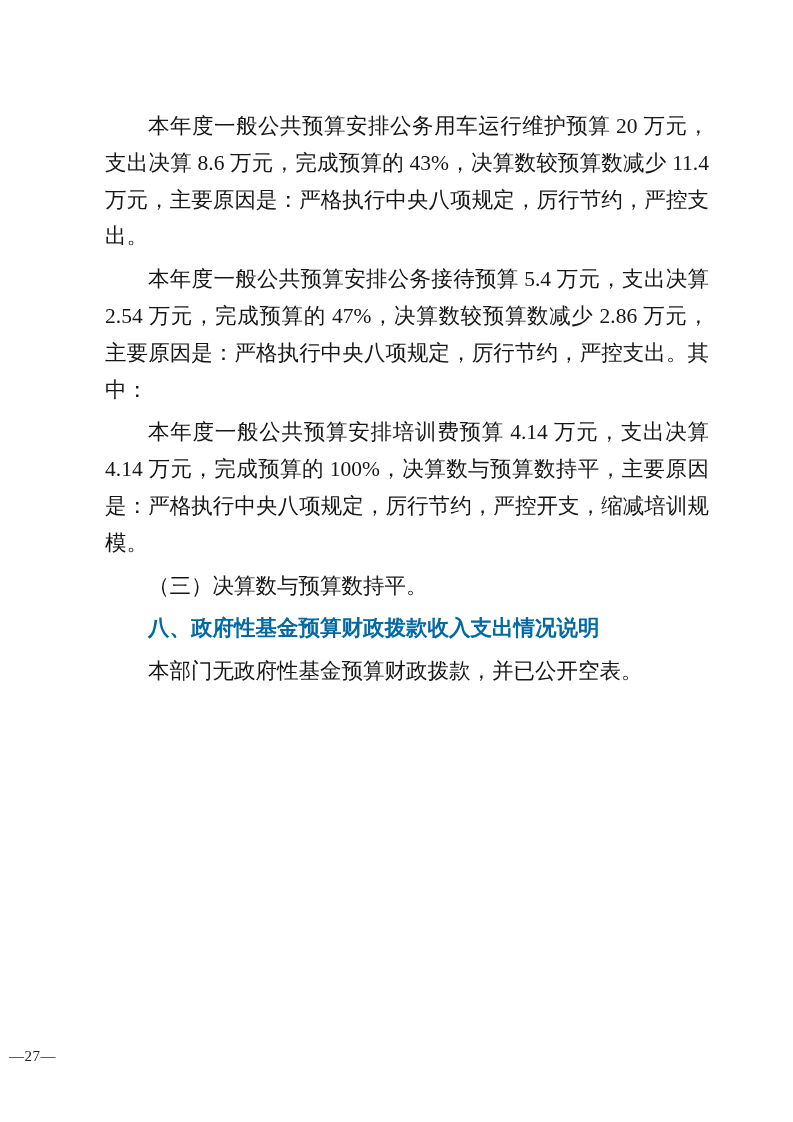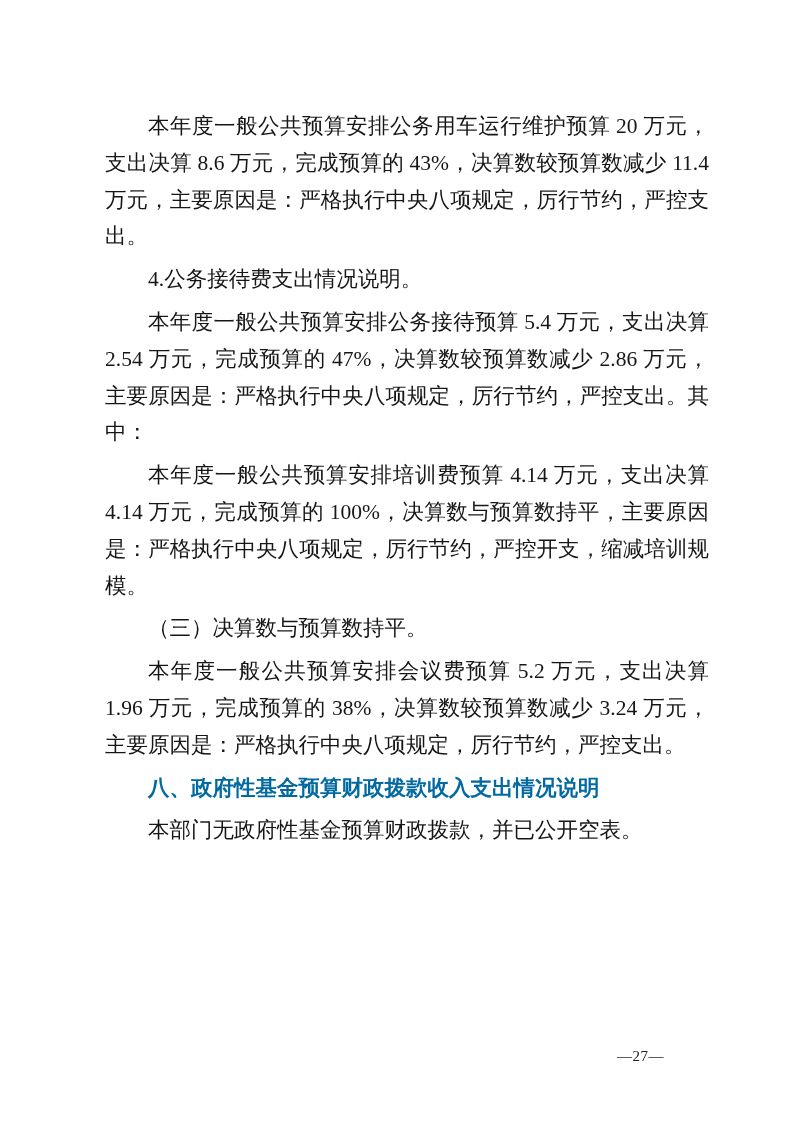--- a/index.html
+++ b/index.html
@@ -36,44 +36,42 @@
     font-size: 21.5px;
     line-height: 36.8px;
     text-indent: 2em;
     font-weight: 700;
     font-family: "Liberation Sans", "DejaVu Sans", sans-serif;
     color: #0369a1;
     text-align: justify;
   }
   .footer {
     position: absolute;
-    left: 16px;
+    left: 0;
     top: 1041px;
     width: 651px;
-    text-align: right;
+    text-align: left;
   }
   .page-number {
     font-size: 15px;
     line-height: 18px;
     color: #222222;
     font-family: "Liberation Serif", "DejaVu Serif", serif;
     letter-spacing: 0.5px;
   }
 </style>
 </head>
 <body>
 
 <div class="page">
   <div class="content">
     <p class="para">本年度一般公共预算安排公务用车运行维护预算 20 万元，支出决算 8.6 万元，完成预算的 43%，决算数较预算数减少 11.4 万元，主要原因是：严格执行中央八项规定，厉行节约，严控支出。</p>
-    <p class="para">4.公务接待费支出情况说明。</p>
     <p class="para">本年度一般公共预算安排公务接待预算 5.4 万元，支出决算 2.54 万元，完成预算的 47%，决算数较预算数减少 2.86 万元，主要原因是：严格执行中央八项规定，厉行节约，严控支出。其中：</p>
     <p class="para">本年度一般公共预算安排培训费预算 4.14 万元，支出决算 4.14 万元，完成预算的 100%，决算数与预算数持平，主要原因是：严格执行中央八项规定，厉行节约，严控开支，缩减培训规模。</p>
     <p class="para">（三）决算数与预算数持平。</p>
-    <p class="para">本年度一般公共预算安排会议费预算 5.2 万元，支出决算 1.96 万元，完成预算的 38%，决算数较预算数减少 3.24 万元，主要原因是：严格执行中央八项规定，厉行节约，严控支出。</p>
     <p class="heading">八、政府性基金预算财政拨款收入支出情况说明</p>
     <p class="para">本部门无政府性基金预算财政拨款，并已公开空表。</p>
   </div>
 
   <div class="footer">
     <span class="page-number">—27—</span>
   </div>
 </div>
 
 </body></html>

